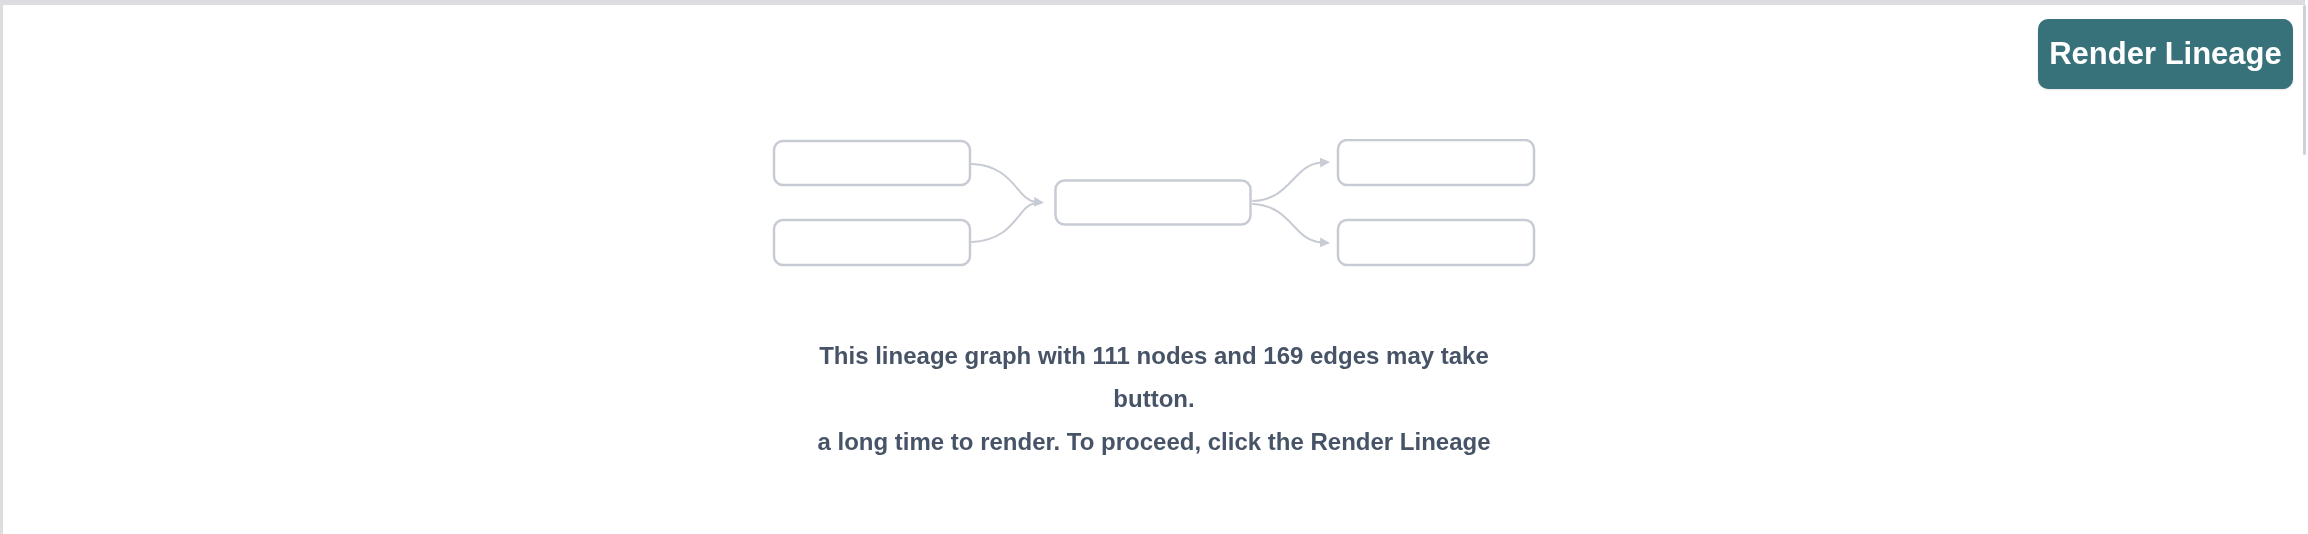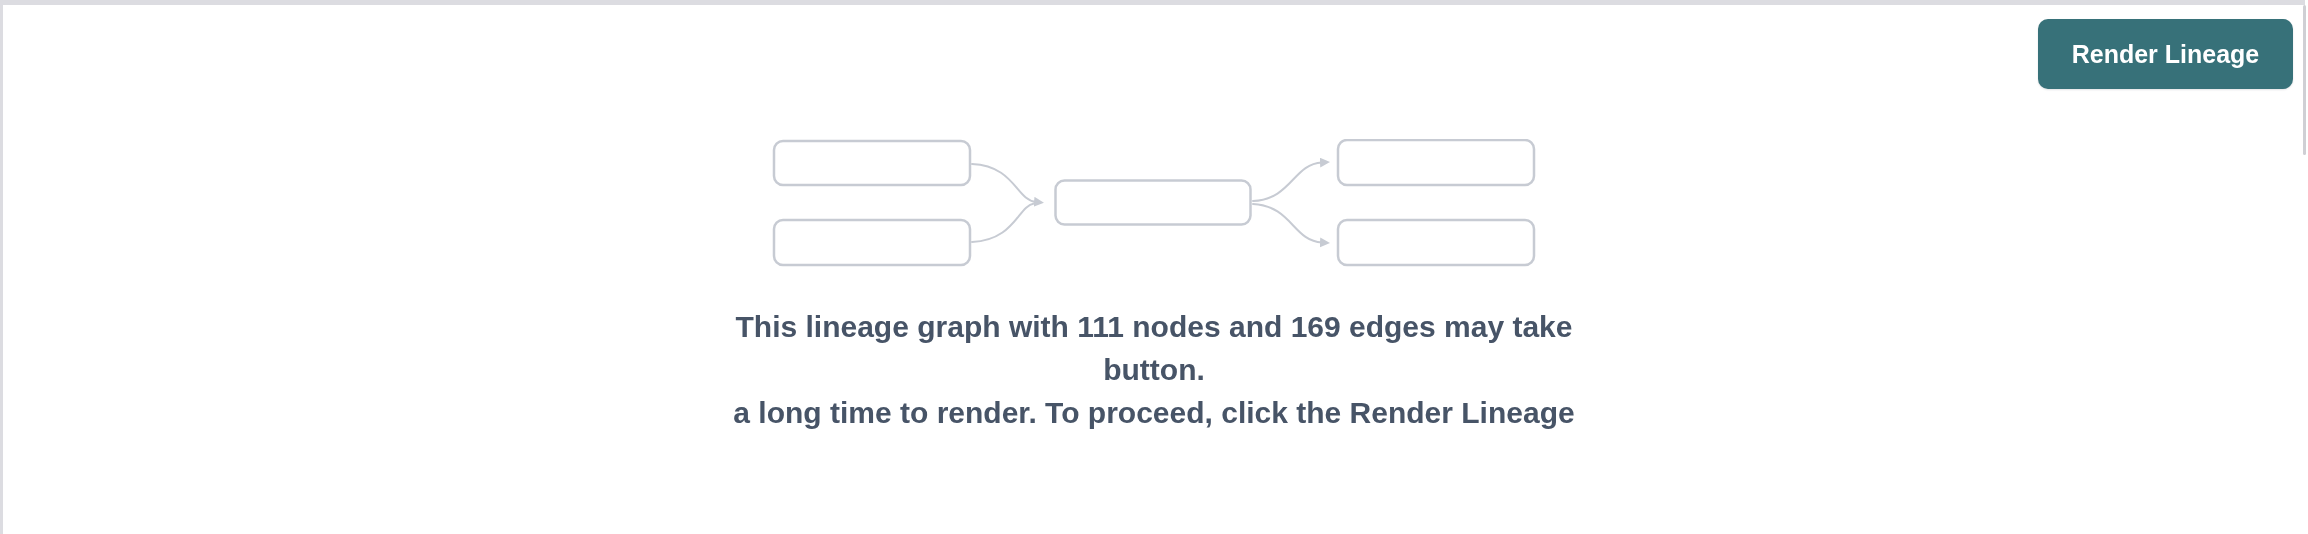--- a/index.html
+++ b/index.html
@@ -26,36 +26,36 @@
     border-radius: 2px;
   }
 
   
   .render-btn {
     position: absolute; top: 19px; left: 2038px;
     width: 255px; height: 70px;
     border: none; border-radius: 10px;
     color: #ffffff;
     font-family: "Liberation Sans", "DejaVu Sans", sans-serif;
-    font-size: 25px; font-weight: 700;
+    font-size: 31px; font-weight: 700;
     display: flex; align-items: center; justify-content: center;
     cursor: pointer;
     box-shadow: 0 1px 2px rgba(16,24,40,.12);
   }
 
   
   .content {
     position: absolute; top: 0; left: 0; right: 0;
     display: flex; flex-direction: column; align-items: center;
   }
   .placeholder-graphic { margin-top: 139px; }
   .empty-message {
-    margin-top: 38px;
+    margin-top: 67px;
     text-align: center;
-    font-size: 30px; font-weight: 700;
+    font-size: 24px; font-weight: 700;
     line-height: 43px;
   }
 </style>
 </head>
 <body>
 
 <div class="top-divider" style="background: rgb(220, 220, 225);"></div>
 <div class="left-border" style="background: rgb(220, 220, 225);"></div>
 <div class="right-scroll-thumb" style="background: rgb(207, 207, 212);"></div>
 

